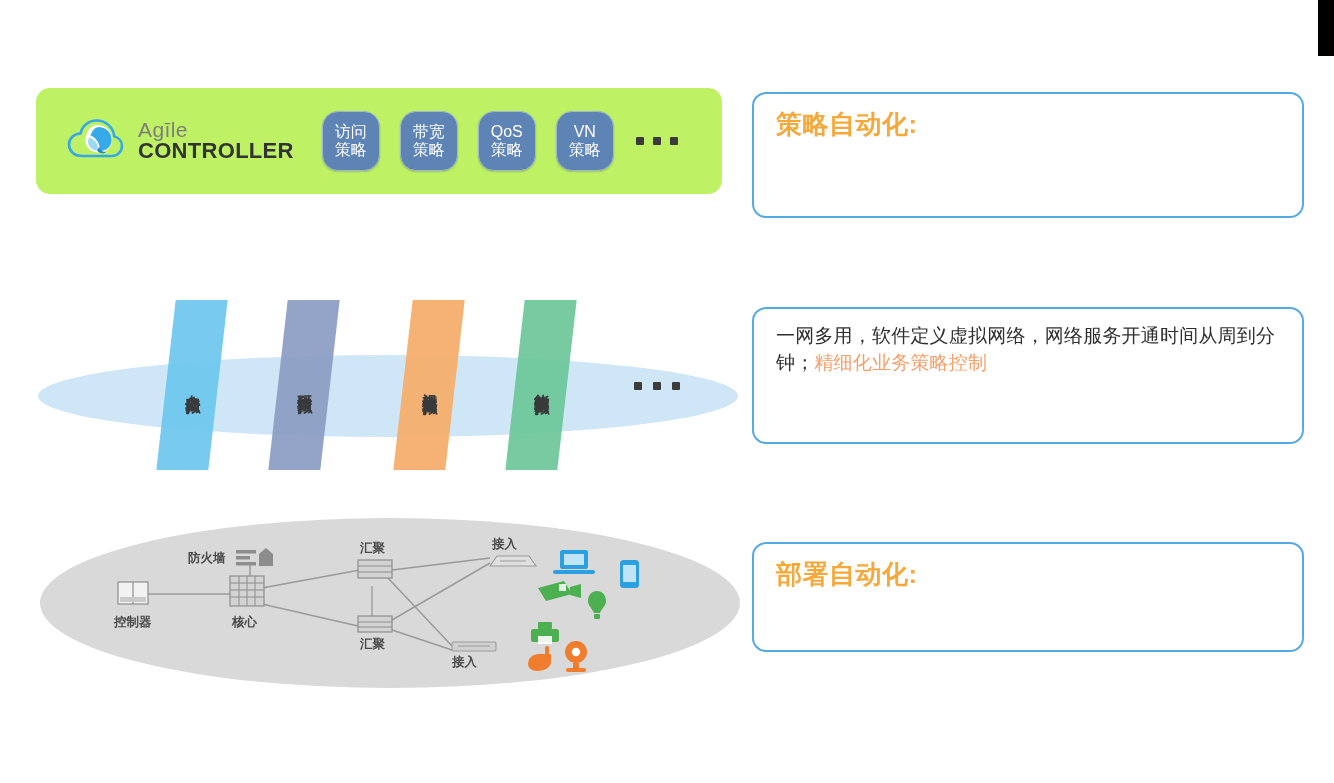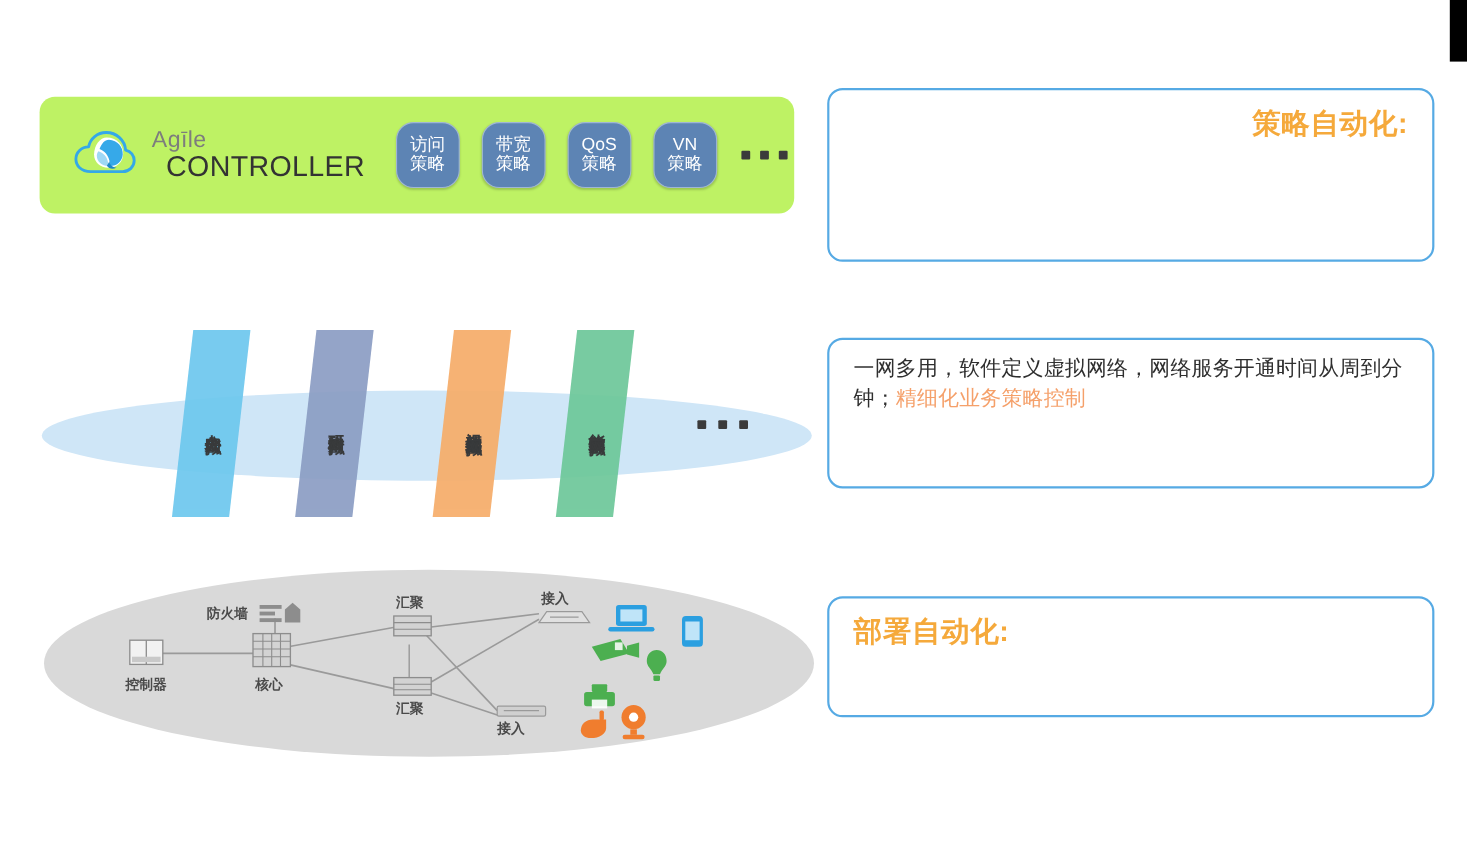--- a/index.html
+++ b/index.html
@@ -47,25 +47,24 @@
     margin-left: 14px;
     line-height: 1.02;
   }
   #agile-top {
     font-size: 21px;
     color: #7d7d7d;
     letter-spacing: .4px;
     font-weight: 400;
   }
   #agile-bottom {
-    font-size: 26px;
+    font-size: 22px;
     color: #333333;
-    font-weight: normal;
+    font-weight: bold;
     letter-spacing: .3px;
-    margin-left: 13px;
   }
   #policy-chip-row {
     display: flex;
     align-items: center;
     margin-left: 28px;
   }
   .policy-chip {
     width: 56px;
     height: 58px;
     background: #5d84b4;
@@ -189,21 +188,21 @@
   .feature-card {
     position: absolute;
     left: 752px;
     width: 552px;
     border: 2px solid #56aae4;
     border-radius: 14px;
     background: #ffffff;
     box-sizing: border-box;
     padding: 14px 22px 16px 22px;
   }
-  #feature-card-0 { top: 80px;  height: 158px; text-align: right; }
+  #feature-card-0 { top: 92px;  height: 126px; }
   #feature-card-1 { top: 307px; height: 137px; }
   #feature-card-2 { top: 542px; height: 110px; }
   .feature-title {
     font-size: 26px;
     font-weight: bold;
     color: #f5a93b;
     line-height: 1.25;
     margin: 0 0 3px 0;
     letter-spacing: .5px;
   }

